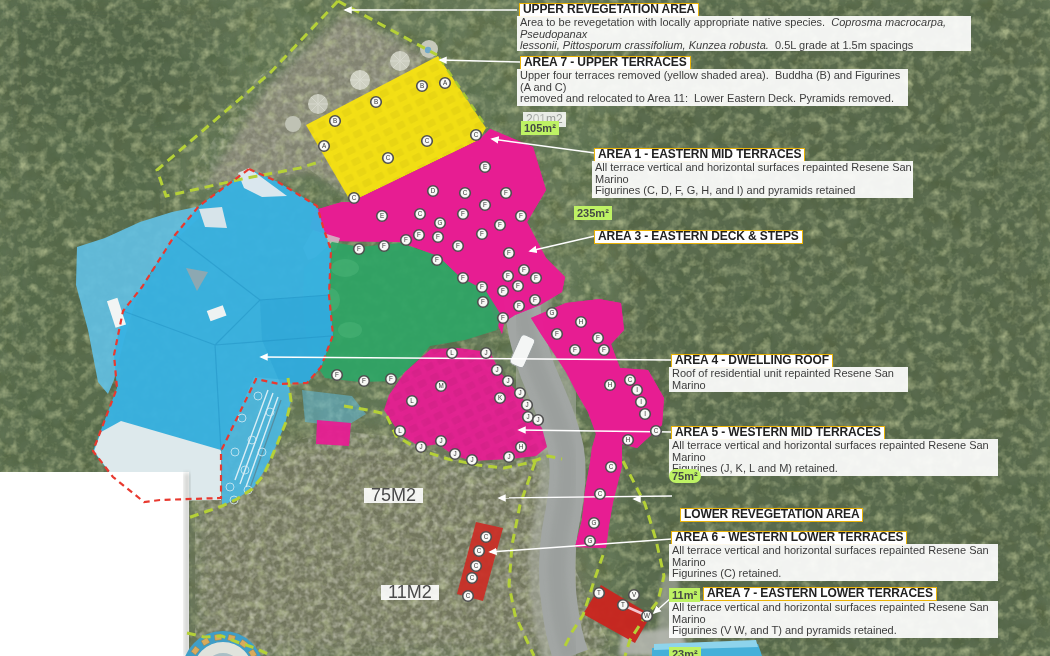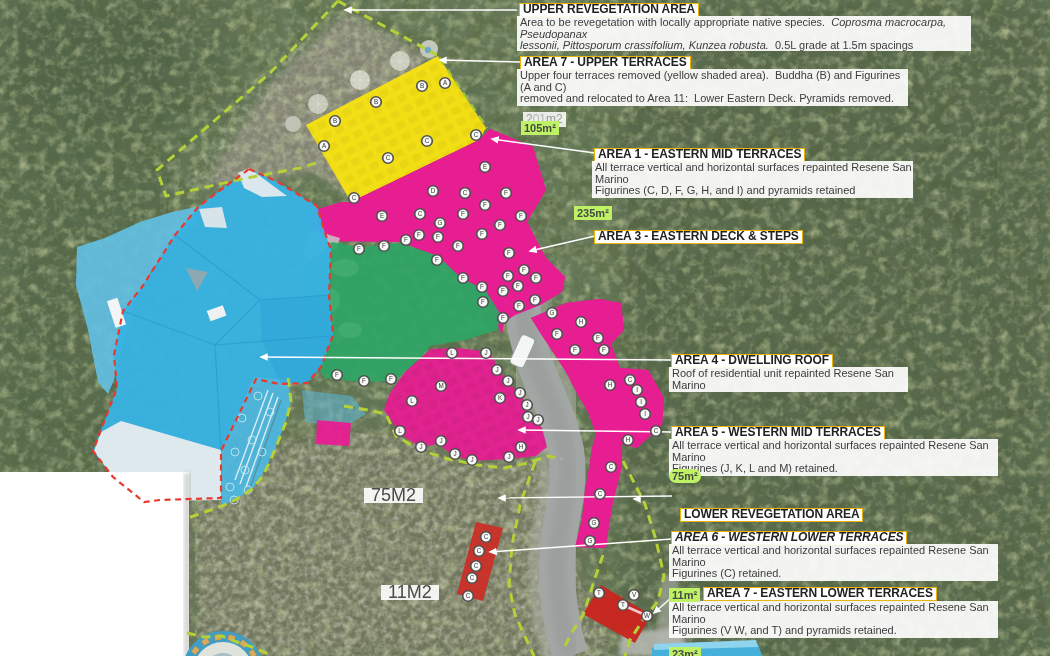--- a/index.html
+++ b/index.html
@@ -462,21 +462,21 @@
 <div class="bod" style="left:669px;top:367px;width:236px;">Roof of residential unit repainted Resene San Marino</div>
 
 <div class="hdr" style="left:671px;top:426px;">AREA 5 - WESTERN MID TERRACES</div>
 
 <div class="bod" style="left:669px;top:439px;width:326px;">All terrace vertical and horizontal surfaces repainted Resene San Marino<br>Figurines (J, K, L and M) retained.</div>
 
 <div class="m2" style="left:669px;top:452px;border-radius:7px;">75m²</div>
 
 <div class="hdr" style="left:671px;top:508px;margin-left:9px;">LOWER REVEGETATION AREA</div>
 
-<div class="hdr" style="left:671px;top:531px;font-style:italic;">AREA 6 - WESTERN LOWER TERRACES</div>
+<div class="hdr" style="left:671px;top:531px;">AREA 6 - WESTERN LOWER TERRACES</div>
 
 <div class="bod" style="left:669px;top:544px;width:326px;">All terrace vertical and horizontal surfaces repainted Resene San Marino<br>Figurines (C) retained.</div>
 
 <div class="m2" style="left:669px;top:571px;">11m²</div>
 
 <div class="hdr" style="left:671px;top:587px;margin-left:32px;">AREA 7 - EASTERN LOWER TERRACES</div>
 
 <div class="bod" style="left:669px;top:601px;width:326px;">All terrace vertical and horizontal surfaces repainted Resene San Marino<br>Figurines (V W, and T) and pyramids retained.</div>
 
 <div class="m2" style="left:669px;top:630px;">23m²</div>

